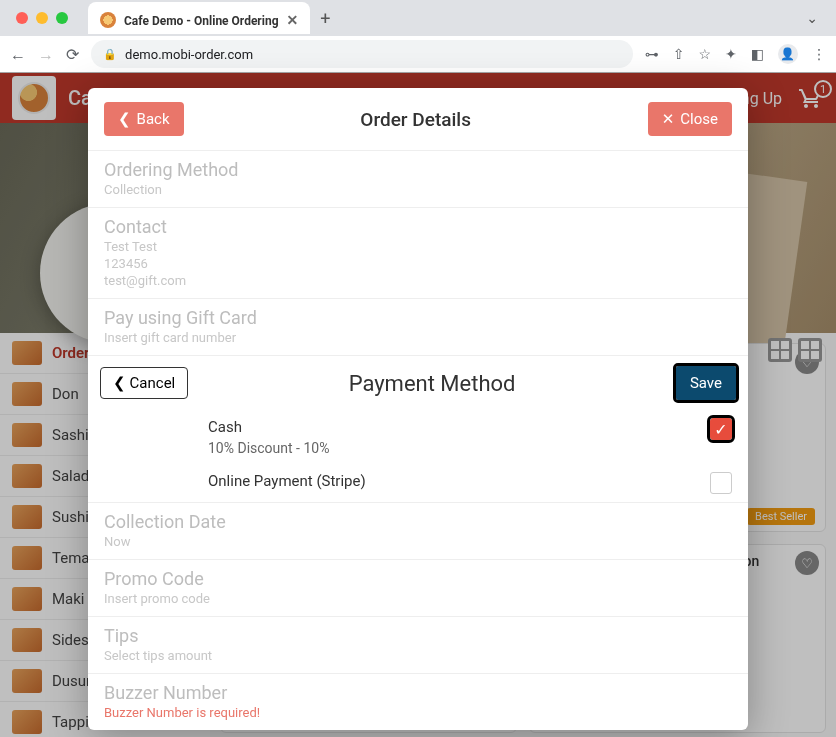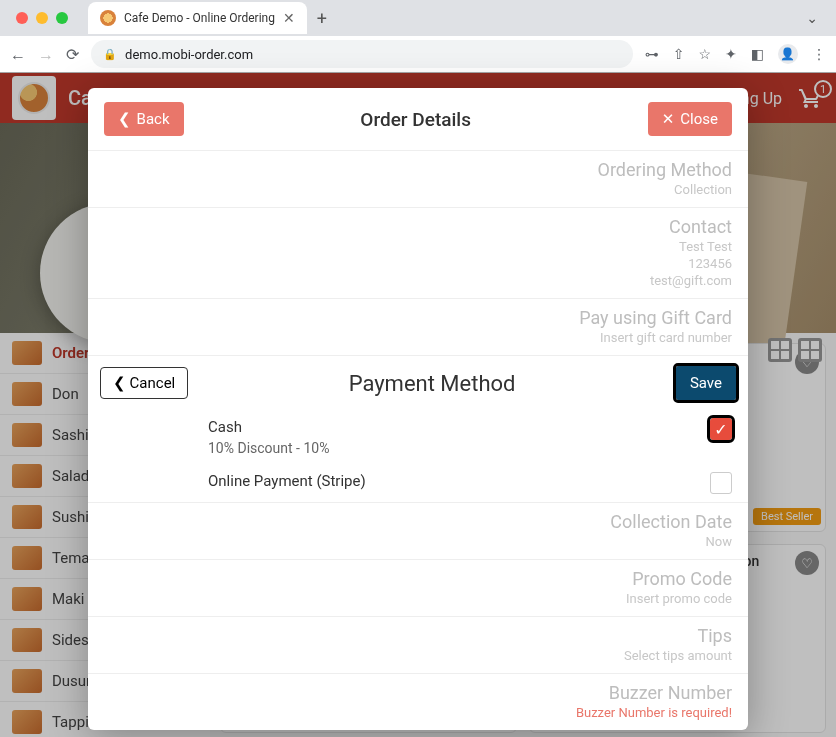--- a/index.html
+++ b/index.html
@@ -6,21 +6,21 @@
 body { width: 836px; height: 737px; overflow: hidden; background: #f0f0f0; position: relative; }
 
 
 .browser-chrome { background: #fff; border-bottom: 1px solid #ddd; }
 .tab-bar { display: flex; align-items: center; height: 36px; background: #dfe1e5; padding: 0 8px; }
 .traffic-lights { display: flex; gap: 8px; padding: 0 8px; }
 .light { width: 12px; height: 12px; border-radius: 50%; }
 .light.red { background: #ff5f57; }
 .light.yellow { background: #febc2e; }
 .light.green { background: #28c840; }
-.tab { display: flex; align-items: center; background: #fff; border-radius: 8px 8px 0 0; padding: 6px 12px; margin-left: 12px; height: 32px; gap: 8px; font-size: 12px; color: #333; }
+.tab { display: flex; align-items: flex-end; background: #fff; border-radius: 8px 8px 0 0; padding: 6px 12px; margin-left: 12px; height: 32px; gap: 8px; font-size: 12px; color: #333; font-weight: bold; }
 .tab-favicon { width: 16px; height: 16px; border-radius: 50%; background: radial-gradient(circle,#f7c873 40%,#d9823b 42%); }
 .tab-close { color: #666; font-size: 14px; }
 .new-tab { color: #555; font-size: 18px; padding: 0 10px; }
 .chrome-chevron { margin-left: auto; color: #555; padding: 0 10px; font-size: 14px; }
 
 .addr-bar { display: flex; align-items: center; height: 36px; padding: 0 10px; gap: 12px; background: #fff; }
 .nav-btn { color: #5f6368; font-size: 16px; }
 .nav-btn.dis { color: #bdbdbd; }
 .url-area { display: flex; align-items: center; flex: 1; background: #f1f3f4; border-radius: 16px; height: 28px; padding: 0 12px; gap: 8px; font-size: 13px; color: #202124; }
 .lock { font-size: 11px; }
@@ -52,31 +52,31 @@
 .products { flex: 1; padding: 10px; display: grid; grid-template-columns: 1fr 1fr; gap: 12px; background: #fafafa;}
 .view-toggle { position:absolute; right:14px; top: 338px; display:flex; gap:6px;}
 .vt { width:24px; height:24px; background:#999; border-radius:3px; display:flex; flex-wrap:wrap; padding:3px; gap:2px;}
 .vt span{ background:#fff; flex:1; min-width:6px; min-height:3px;}
 .card { background: #fff; border: 1px solid #e5e5e5; border-radius: 6px; overflow: hidden; position: relative; display:flex;}
 .card-img { width: 110px; height: 90px; background: linear-gradient(160deg,#f5e6b8 20%,#e8a35c 50%,#c76b2e 80%); }
 .card-body { padding: 8px 10px; flex:1; position:relative;}
 .card-title { font-size: 14px; color: #333; font-weight:500;}
 .card-price { font-size: 15px; color: #444; position:absolute; bottom:6px; left:10px;}
 .heart { position: absolute; top: 6px; right: 6px; width: 24px; height: 24px; border-radius: 50%; background: #888; color:#fff; display:flex; align-items:center; justify-content:center; font-size:13px;}
-.best-seller { position:absolute; bottom:6px; right:4px; background:#f39c12; color:#fff; font-size:11px; padding:2px 8px; border-radius:3px;}
+.best-seller { position:absolute; bottom:6px; right:10px; background:#f39c12; color:#fff; font-size:11px; padding:2px 8px; border-radius:3px;}
 
 
 .overlay { position: absolute; inset: 72px 0 0 0; background: rgba(0,0,0,0.25); display: flex; align-items: flex-start; justify-content: center; }
 .modal { width: 660px; background: #fff; border-radius: 6px; margin-top: 16px; overflow: hidden; box-shadow: 0 8px 40px rgba(0,0,0,0.3); }
 
 .modal-header { display: flex; align-items: center; justify-content: space-between; padding: 14px 16px; }
 .mh-btn { background: #e9766a; color: #fff; border: none; border-radius: 4px; padding: 8px 14px; font-size: 15px; display: flex; align-items: center; gap: 6px; }
 .mh-title { font-size: 19px; color: #333; font-weight: 500; }
 
-.section { padding: 8px 16px 10px; border-top: 1px solid #eee; text-align: right; }
+.section { padding: 8px 16px 10px; border-top: 1px solid #eee; }
 .sec-label { font-size: 18px; color: #bdbdbd; }
 .sec-sub { font-size: 13px; color: #c7c7c7; margin-top: 2px; }
 .sec-sub.err { color: #e9766a; }
 
 .pay-header { display: flex; align-items: center; justify-content: space-between; padding: 10px 12px; border-top: 1px solid #eee; }
 .cancel-btn { background: #fff; border: 1.5px solid #333; border-radius: 4px; padding: 6px 12px; font-size: 15px; display:flex; align-items:center; gap:4px; }
 .pay-title { font-size: 22px; color: #333; }
 .save-btn { background: #0c4a6e; color: #fff; border: none; padding: 8px 14px; font-size: 15px; border-radius: 2px; outline: 3px solid #000; }
 
 .pay-opt { display: flex; align-items: flex-start; padding: 8px 16px 8px 120px; gap: 16px; }

